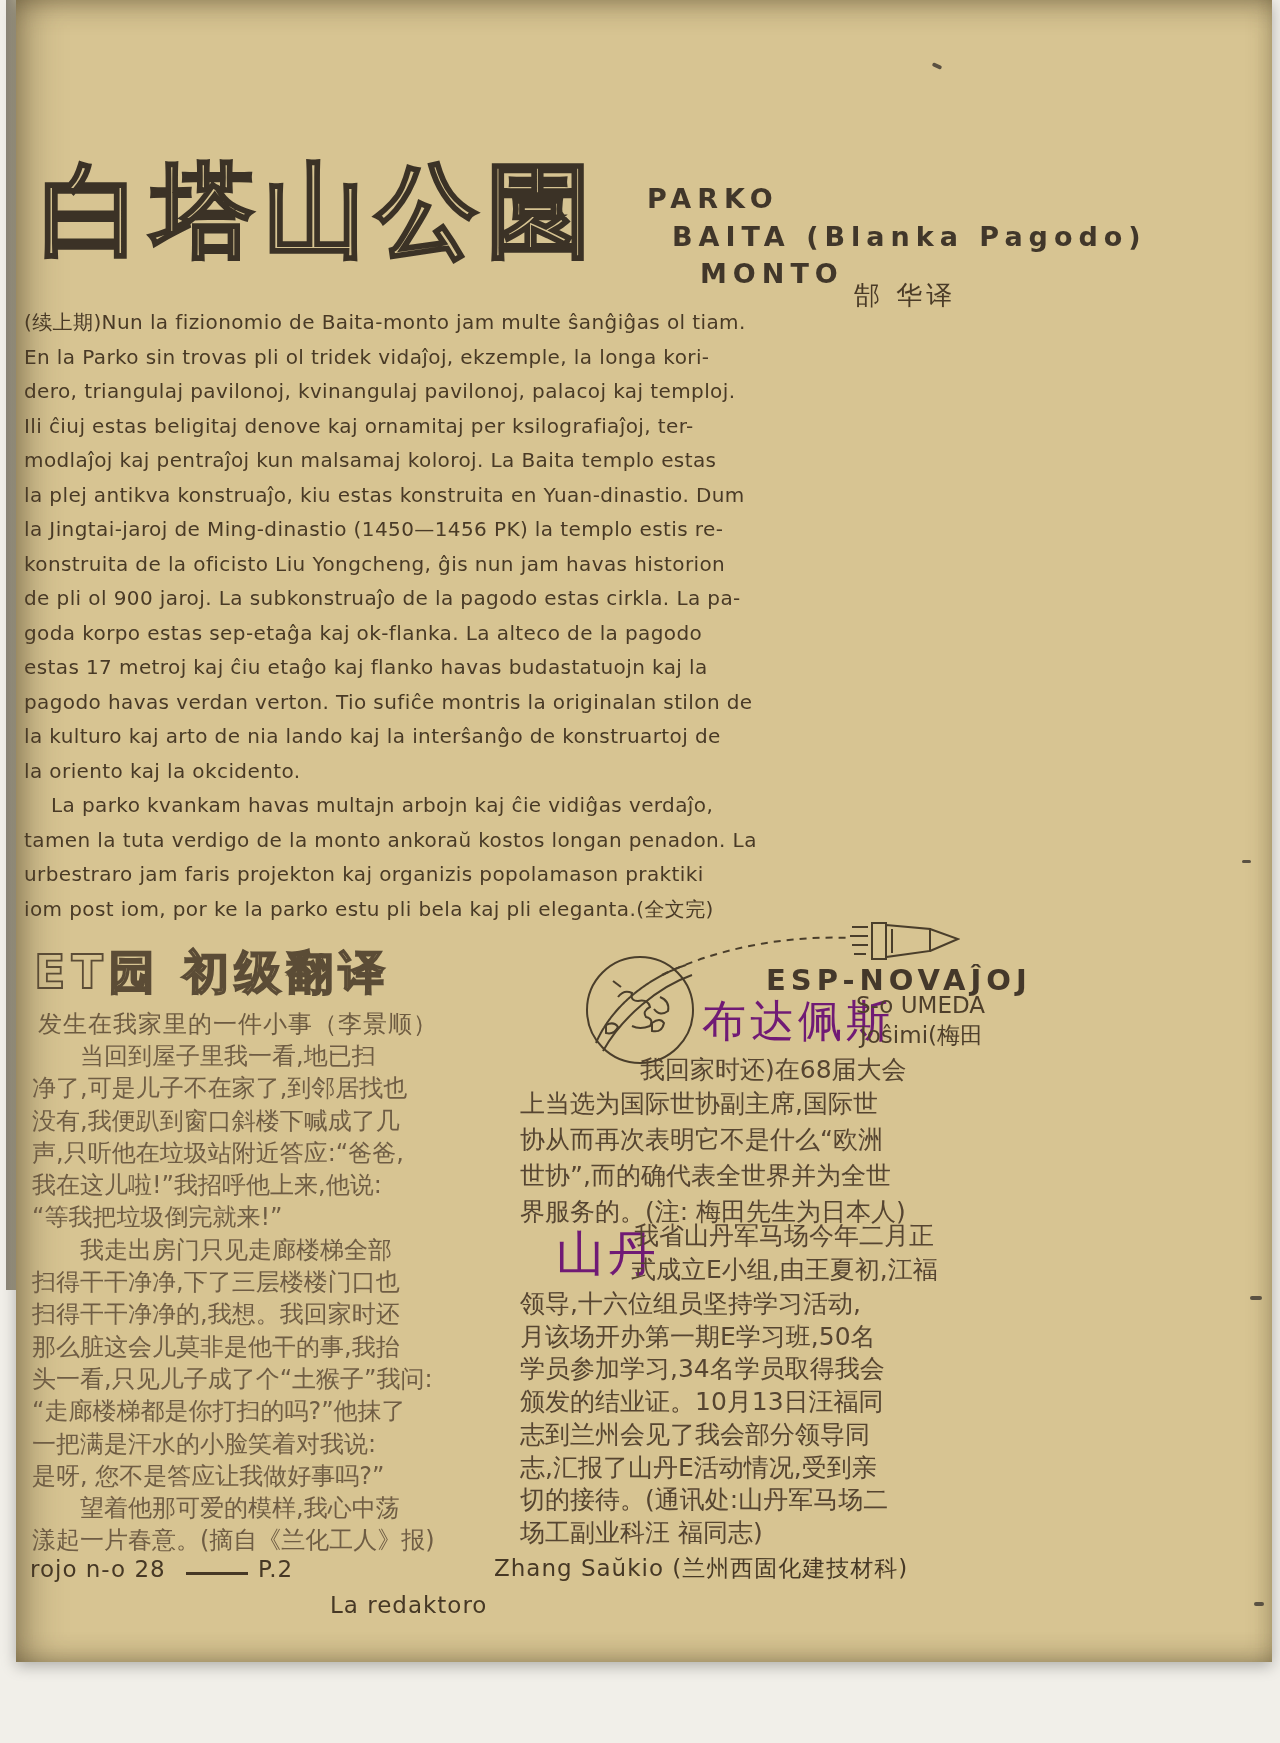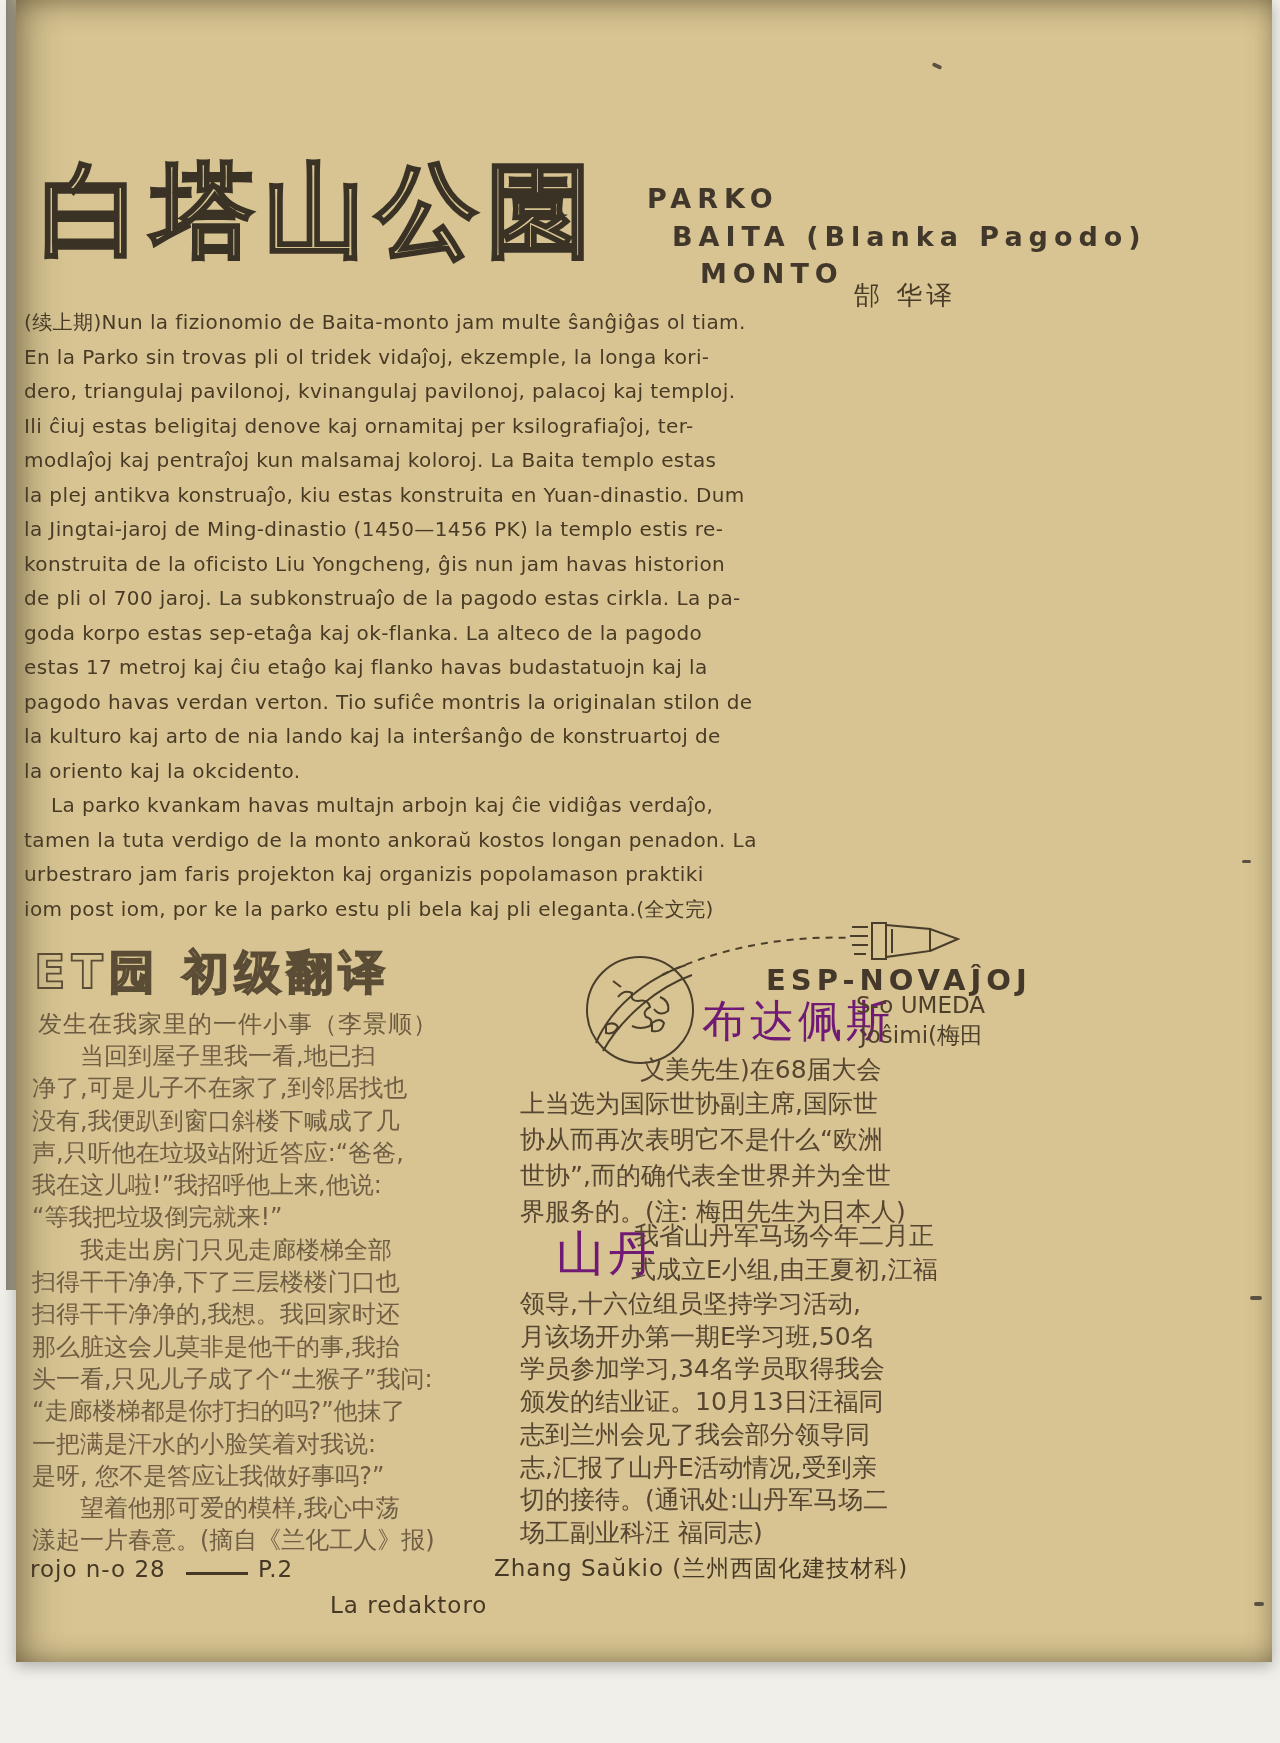--- a/index.html
+++ b/index.html
@@ -73,21 +73,21 @@
 
   <div class="abs eo-par" style="left:8px;top:305px;width:930px;">
       <div class="line">(续上期)Nun la fizionomio de Baita-monto jam multe ŝanĝiĝas ol tiam.</div>
       <div class="line">En la Parko sin trovas pli ol tridek vidaĵoj, ekzemple, la longa kori-</div>
       <div class="line">dero, triangulaj pavilonoj, kvinangulaj pavilonoj, palacoj kaj temploj.</div>
       <div class="line">Ili ĉiuj estas beligitaj denove kaj ornamitaj per ksilografiaĵoj, ter-</div>
       <div class="line">modlaĵoj kaj pentraĵoj kun malsamaj koloroj. La Baita templo estas</div>
       <div class="line">la plej antikva konstruaĵo, kiu estas konstruita en Yuan-dinastio. Dum</div>
       <div class="line">la Jingtai-jaroj de Ming-dinastio (1450—1456 PK) la templo estis re-</div>
       <div class="line">konstruita de la oficisto Liu Yongcheng, ĝis nun jam havas historion</div>
-      <div class="line">de pli ol 700 jaroj. La subkonstruaĵo de la pagodo estas cirkla. La pa-</div>
+      <div class="line">de pli ol 900 jaroj. La subkonstruaĵo de la pagodo estas cirkla. La pa-</div>
       <div class="line">goda korpo estas sep-etaĝa kaj ok-flanka. La alteco de la pagodo</div>
       <div class="line">estas 17 metroj kaj ĉiu etaĝo kaj flanko havas budastatuojn kaj la</div>
       <div class="line">pagodo havas verdan verton. Tio sufiĉe montris la originalan stilon de</div>
       <div class="line">la kulturo kaj arto de nia lando kaj la interŝanĝo de konstruartoj de</div>
       <div class="line">la oriento kaj la okcidento.</div>
       <div class="line">    La parko kvankam havas multajn arbojn kaj ĉie vidiĝas verdaĵo,</div>
       <div class="line">tamen la tuta verdigo de la monto ankoraŭ kostos longan penadon. La</div>
       <div class="line">urbestraro jam faris projekton kaj organizis popolamason praktiki</div>
       <div class="line">iom post iom, por ke la parko estu pli bela kaj pli eleganta.(全文完)</div>
     </div>
@@ -131,21 +131,21 @@
       <path d="M386,20 L430,24 L430,46 L386,52 z"></path>
       <path d="M430,24 L458,34 L430,46"></path>
       <path d="M392,24 v24"></path>
     </g>
   </svg>
 
   <div class="abs esp-nova" style="left:740px;top:963px;margin-left:10px;">ESP-NOVAĴOJ</div>
   <div class="abs zh-big" style="left:686px;top:992px;">布达佩斯</div>
   <div class="abs sender" style="left:840px;top:992px;">S-o UMEDA</div>
   <div class="abs sender" style="left:844px;top:1020px;">Joŝimi(梅田</div>
-  <div class="abs zh-right" style="left:624px;top:1052px;white-space:pre;">义美先生)在68届大会</div>
+  <div class="abs zh-right" style="left:624px;top:1052px;white-space:pre;">我回家时还)在68届大会</div>
 
   <div class="abs zh-right" style="left:504px;top:1086px;width:450px;">
       <div class="line">上当选为国际世协副主席,国际世</div>
       <div class="line">协从而再次表明它不是什么“欧洲</div>
       <div class="line">世协”,而的确代表全世界并为全世</div>
       <div class="line">界服务的。(注: 梅田先生为日本人)</div>
     </div>
 
   <div class="abs zh-big" style="left:540px;top:1222px;font-size:48px;">山丹</div>
   <div class="abs zh-right" style="left:618px;top:1218px;white-space:pre;">我省山丹军马场今年二月正</div>

